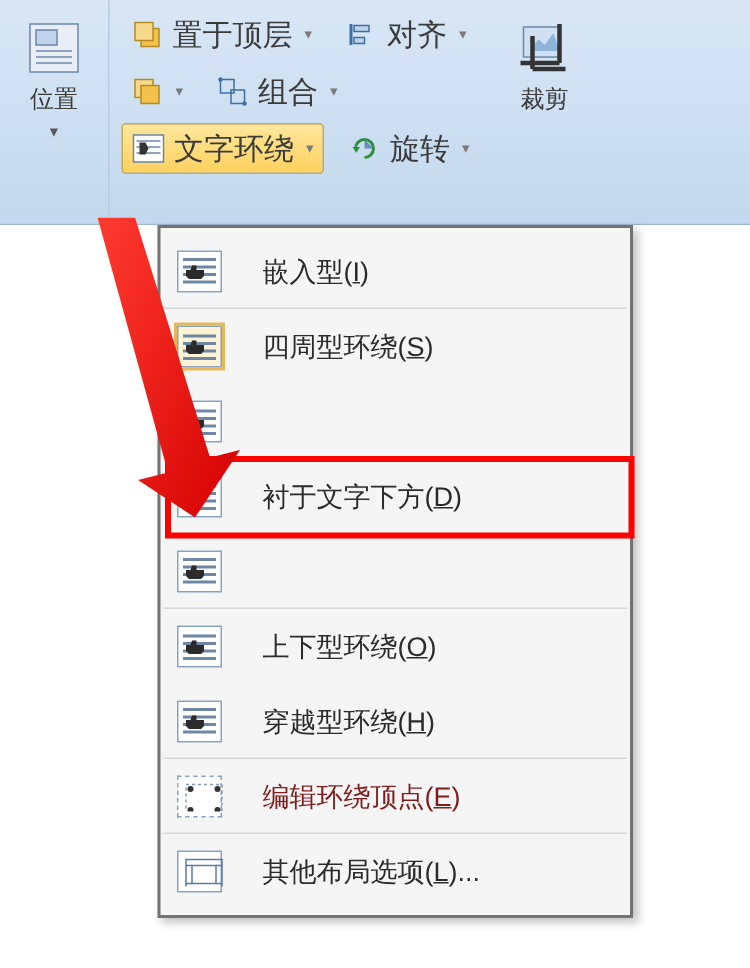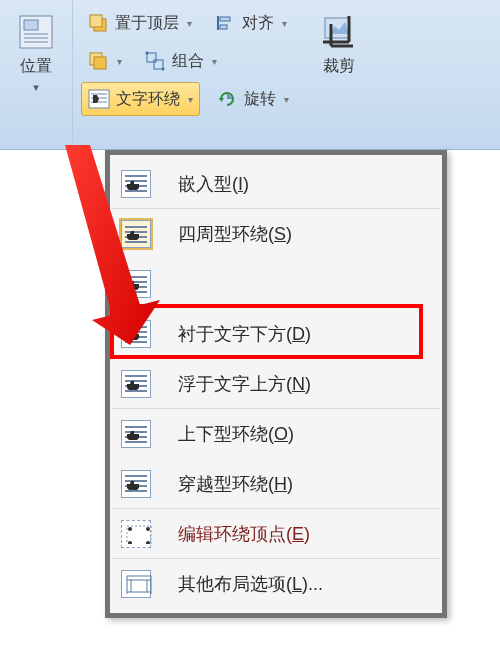--- a/index.html
+++ b/index.html
@@ -47,31 +47,31 @@
       cursor: pointer;
       border-radius: 3px;
       height: 34px;
     }
     .small-button.active {
       background: linear-gradient(#FFE79C, #FFD15E);
       border: 1px solid #C9A94C;
       justify-content: flex-end;
     }
     .small-icon { width: 22px; height: 22px; display: inline-flex; align-items: center; justify-content: center; }
-    .small-label { color: #3B3B3B; font-size: 16px; }
+    .small-label { color: #3B3B3B; font-size: 20px; }
     .dd { font-size: 10px; color: #7A7A7A; margin-left: 2px; }
 
     
     .dropdown {
       position: absolute;
       left: 105px;
       top: 150px;
-      width: 342px;
+      width: 317px;
       background: #F5F5F5;
-      border: 5px solid #737373;
+      border: 2px solid #737373;
       box-shadow: 3px 3px 6px rgba(0,0,0,0.25);
       padding: 4px 2px;
     }
     .menu-row {
       display: flex;
       align-items: center;
       height: 50px;
       position: relative;
     }
     .menu-row.disabled .menu-label { color: #7f1d1d; }
@@ -298,21 +298,20 @@
           <div class="menu-icon">
             <div class="line"></div>
             <div class="line"></div>
             <div class="line"></div>
             <div class="line"></div>
             <div class="dog"><svg width="14" height="12">
                 <path d="M1 9 L1 5 L4 5 L5 2 L8 2 L8 5 L13 5 L13 9 L11 11 L3 11 Z" fill="#2b2b2b"></path>
               </svg></div>
           </div>
         </div>
-        <div class="menu-label">浮于文字上方(<u>N</u>)</div>
       </div>
       <div class="menu-row">
         <div class="menu-icon-cell">
           <div class="menu-icon">
             <div class="line"></div>
             <div class="line"></div>
             <div class="line"></div>
             <div class="line"></div>
             <div class="dog"><svg width="14" height="12">
                 <path d="M1 9 L1 5 L4 5 L5 2 L8 2 L8 5 L13 5 L13 9 L11 11 L3 11 Z" fill="#2b2b2b"></path>

